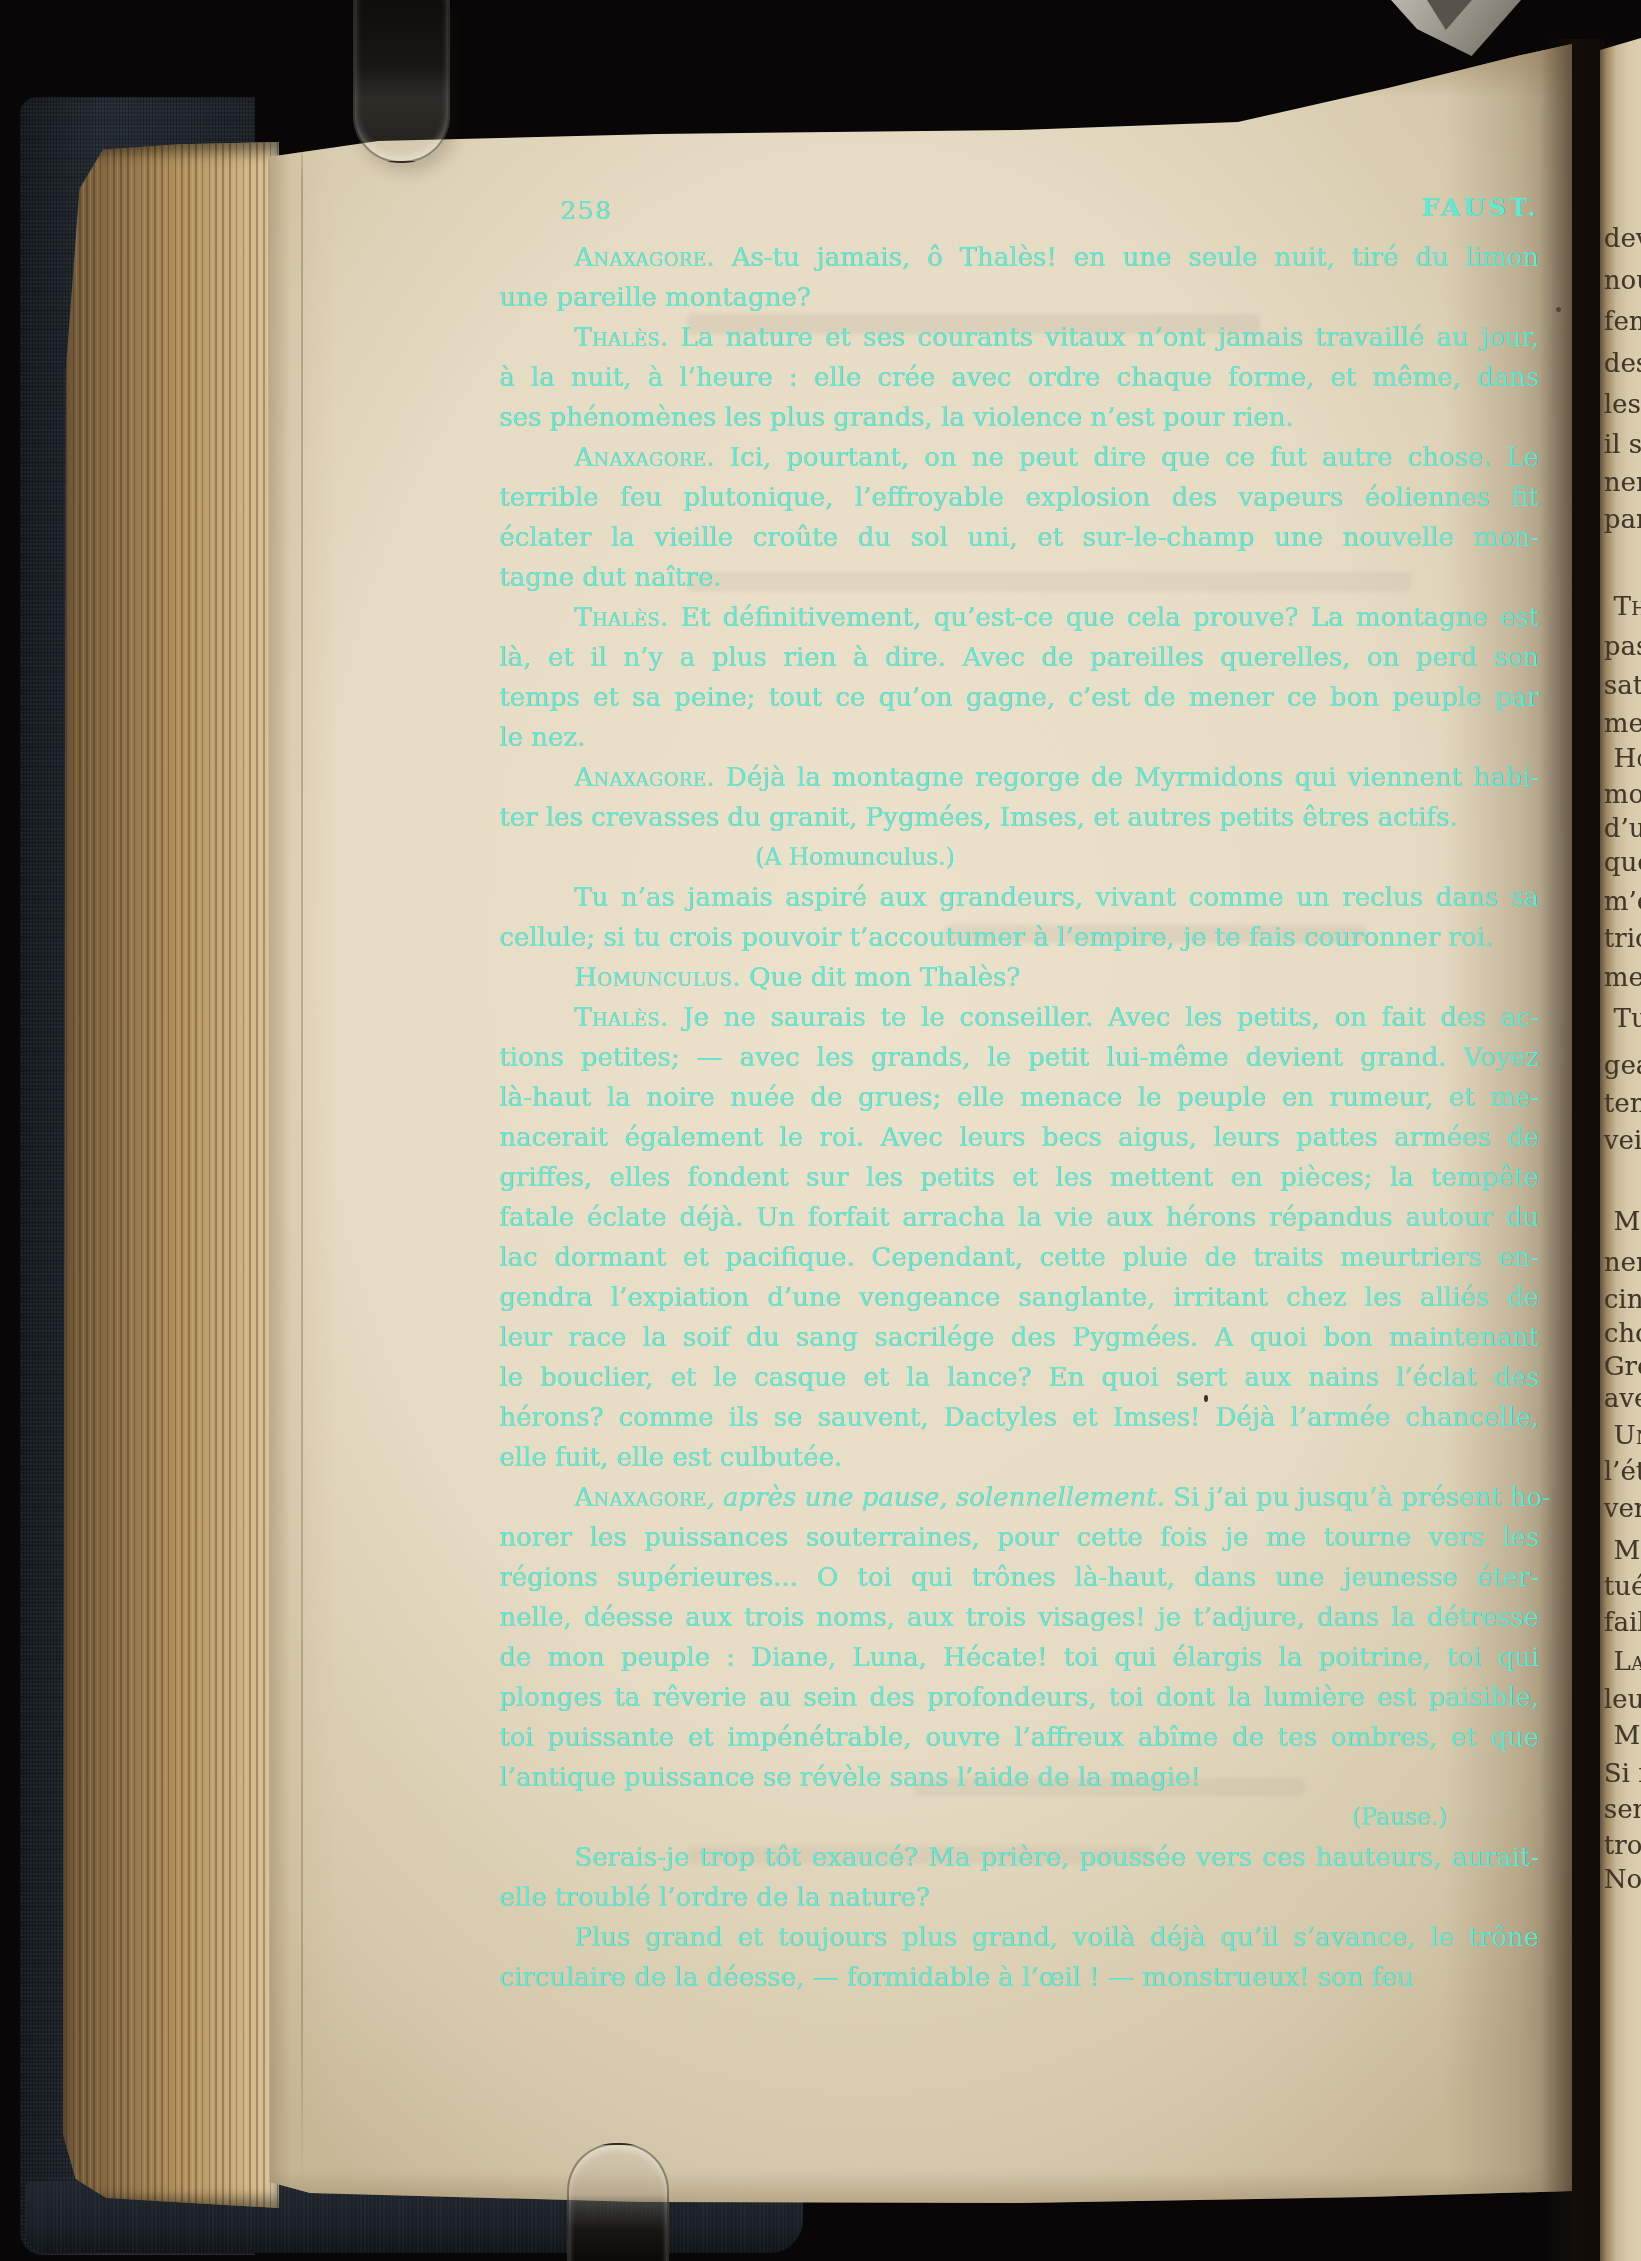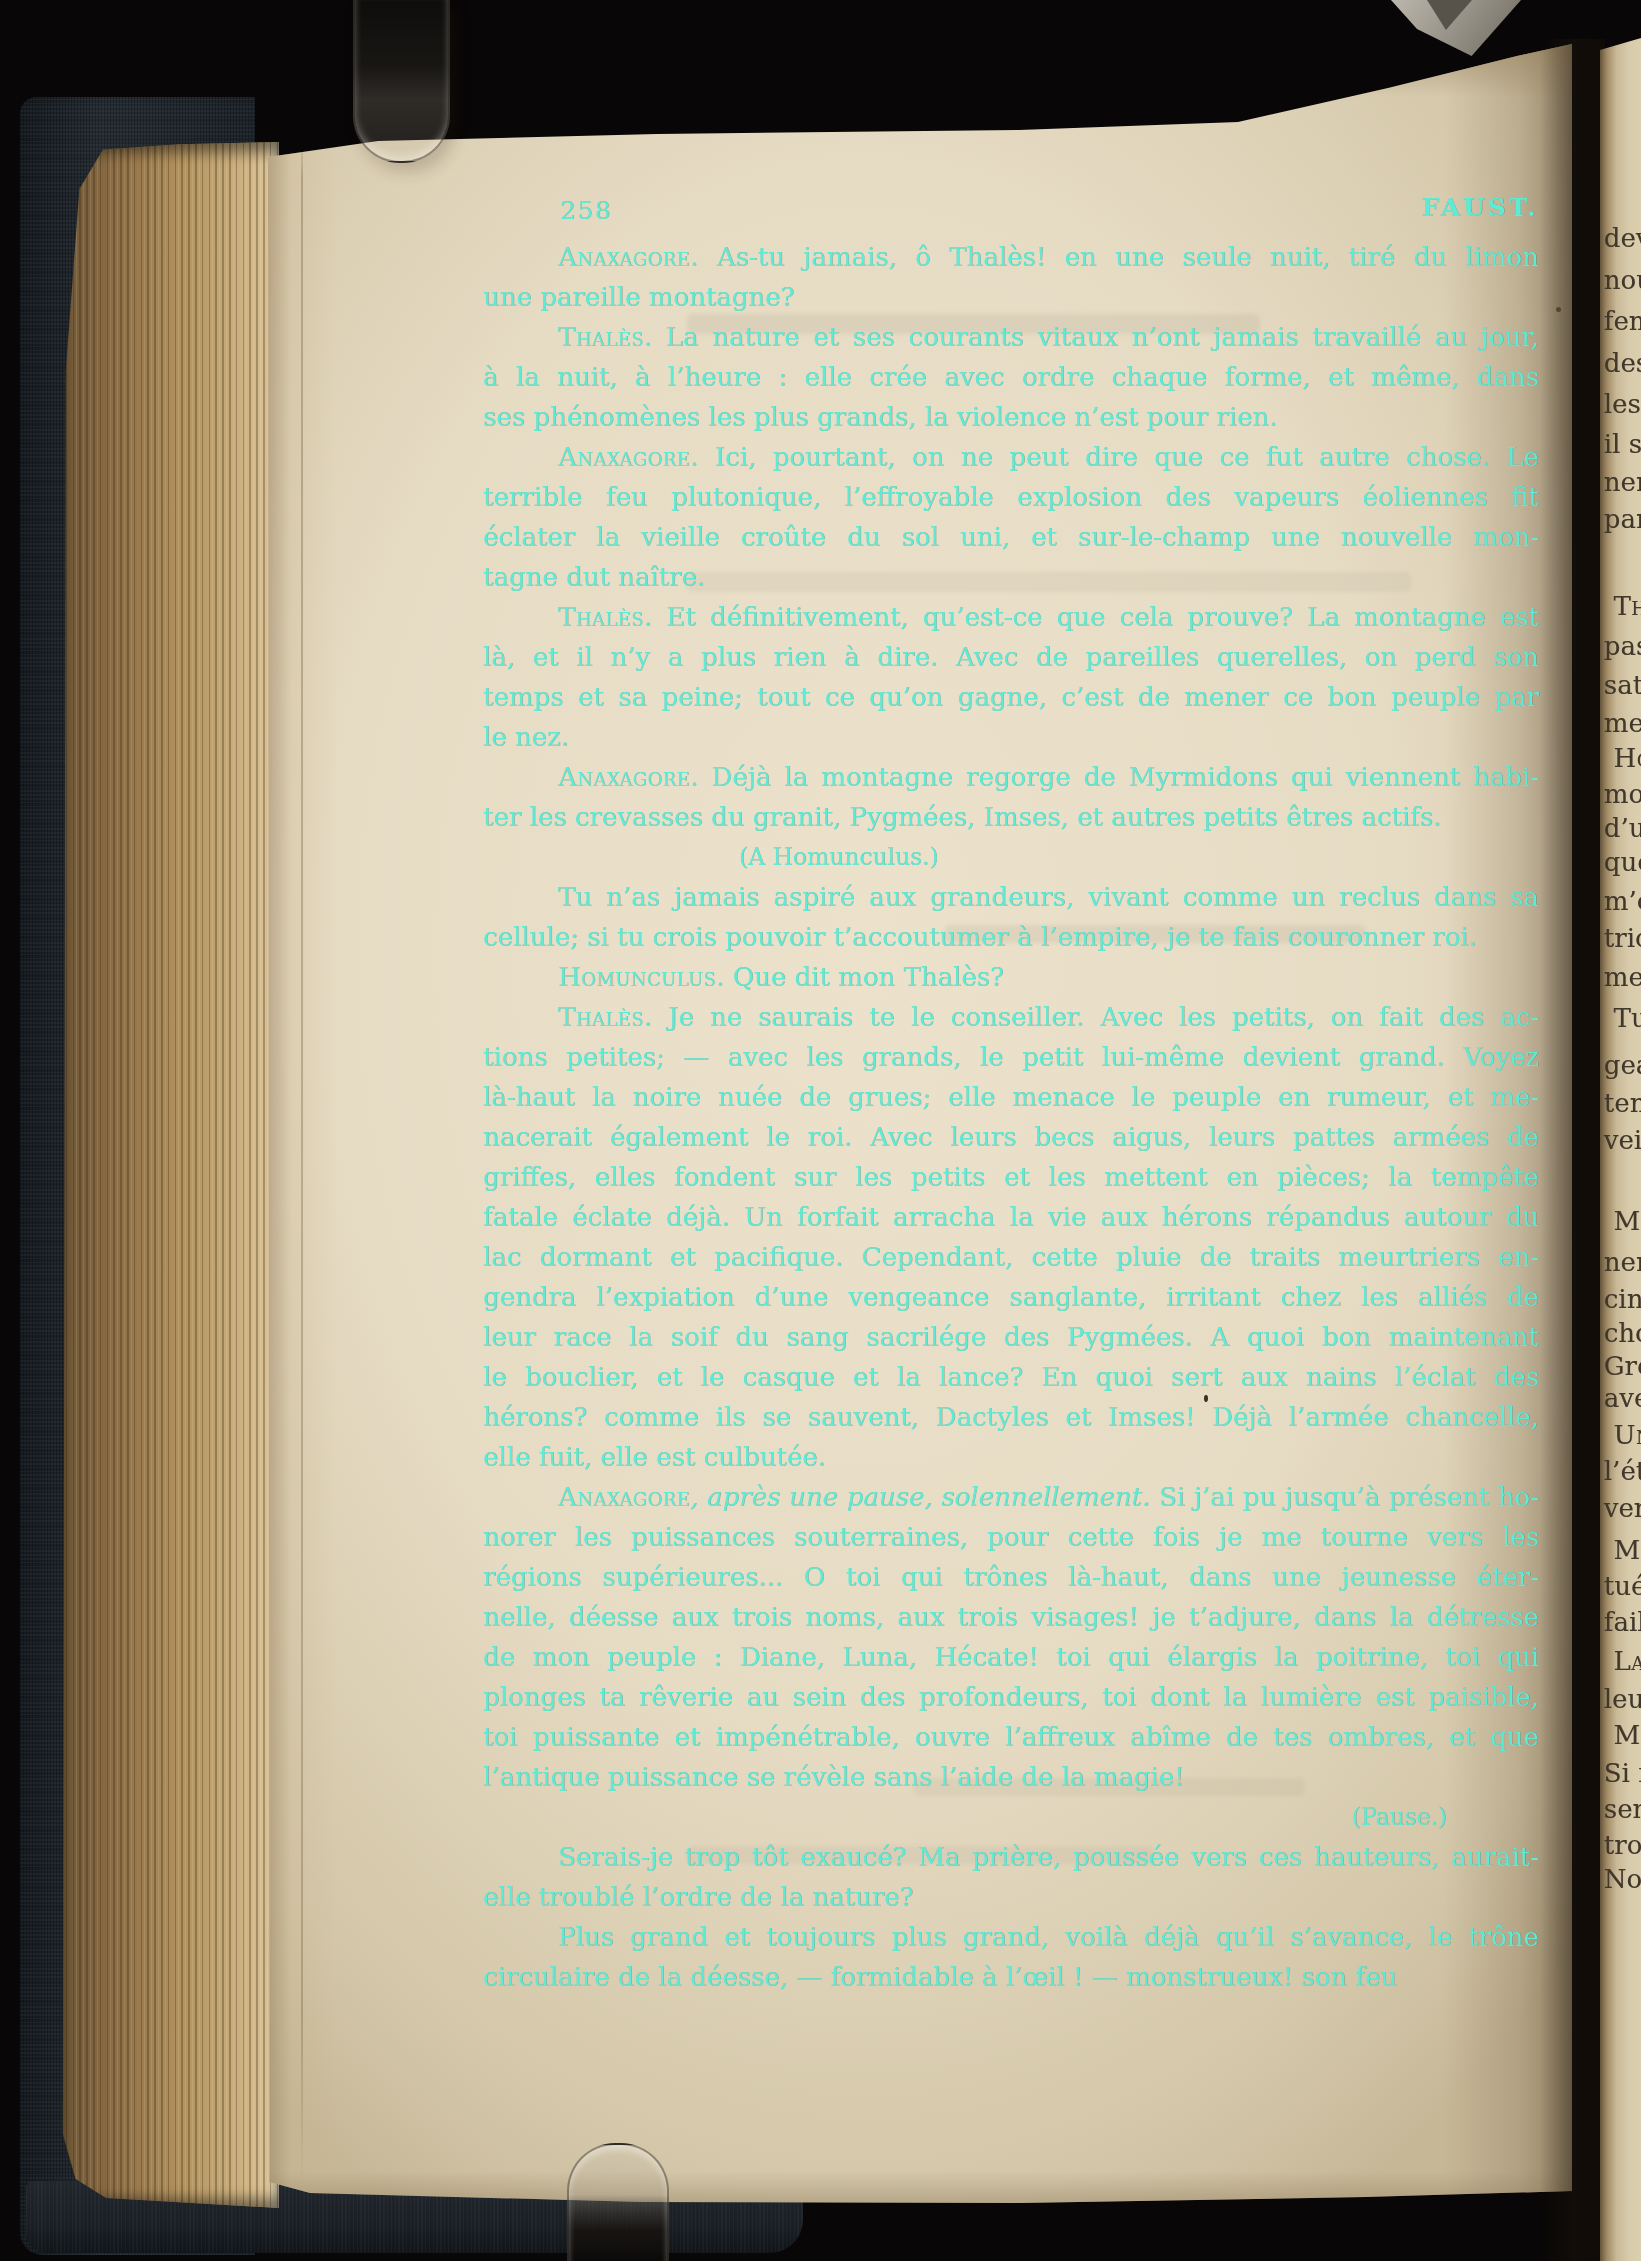--- a/index.html
+++ b/index.html
@@ -53,21 +53,21 @@
   .sp2{left:939px;top:1351px;width:3.8px;height:6.8px;background:#3a3227;}
 
   
   .text-block{position:absolute;left:483px;top:190px;width:1056px;color:#5eead4;
     font-size:26px;text-shadow:0.4px 0.4px 0.5px rgba(48,41,31,0.35);}
   .header{position:relative;height:47px;}
   .page-number{position:absolute;left:77px;top:6px;font-size:25px;letter-spacing:1.5px;}
   .page-title{position:absolute;left:0;right:0;top:3px;text-align:right;text-indent:48px;
     font-size:25px;font-weight:700;letter-spacing:3px;}
   .line{height:40px;line-height:40px;white-space:nowrap;
-        text-align:justify;text-align-last:justify;}
+        text-align:justify;text-align-last:justify;margin-left:16px;}
   .line.first{padding-left:75px;}
   .line.last{text-align:right;text-align-last:left;}
   .line.stage{padding-left:256px;font-size:23.4px;text-align:left;text-align-last:left;}
   .line.pause{padding-right:92px;font-size:23.4px;text-align:right;text-align-last:right;}
   .seg-sc,.sc{font-variant:small-caps;letter-spacing:0.4px;}
   .seg-i{font-style:italic;}
 
   
   .gutter{position:absolute;left:1540px;top:39px;width:65px;height:2222px;
     background:linear-gradient(90deg, rgba(18,12,6,0) 0%, rgba(30,22,12,0.45) 55%, rgba(16,11,6,0.85) 100%);}

